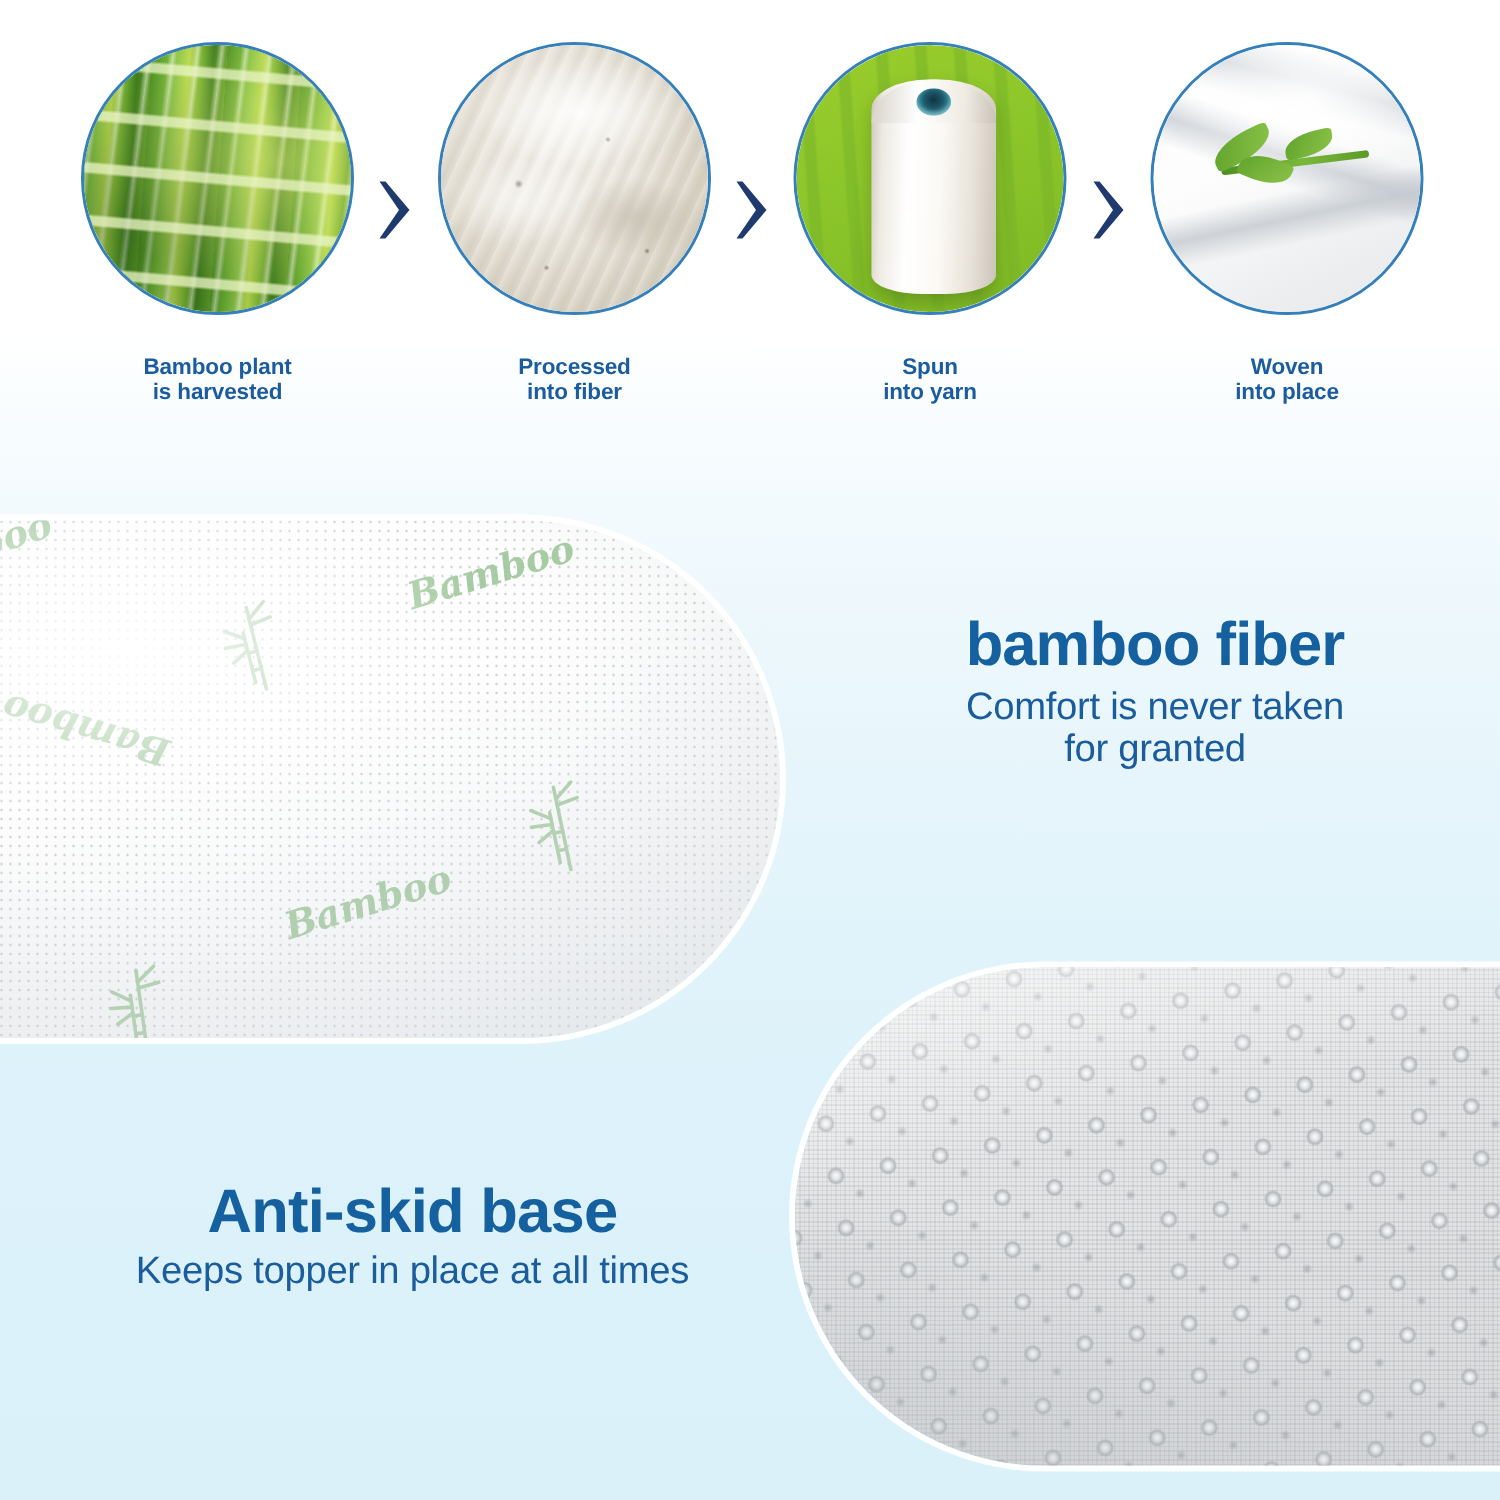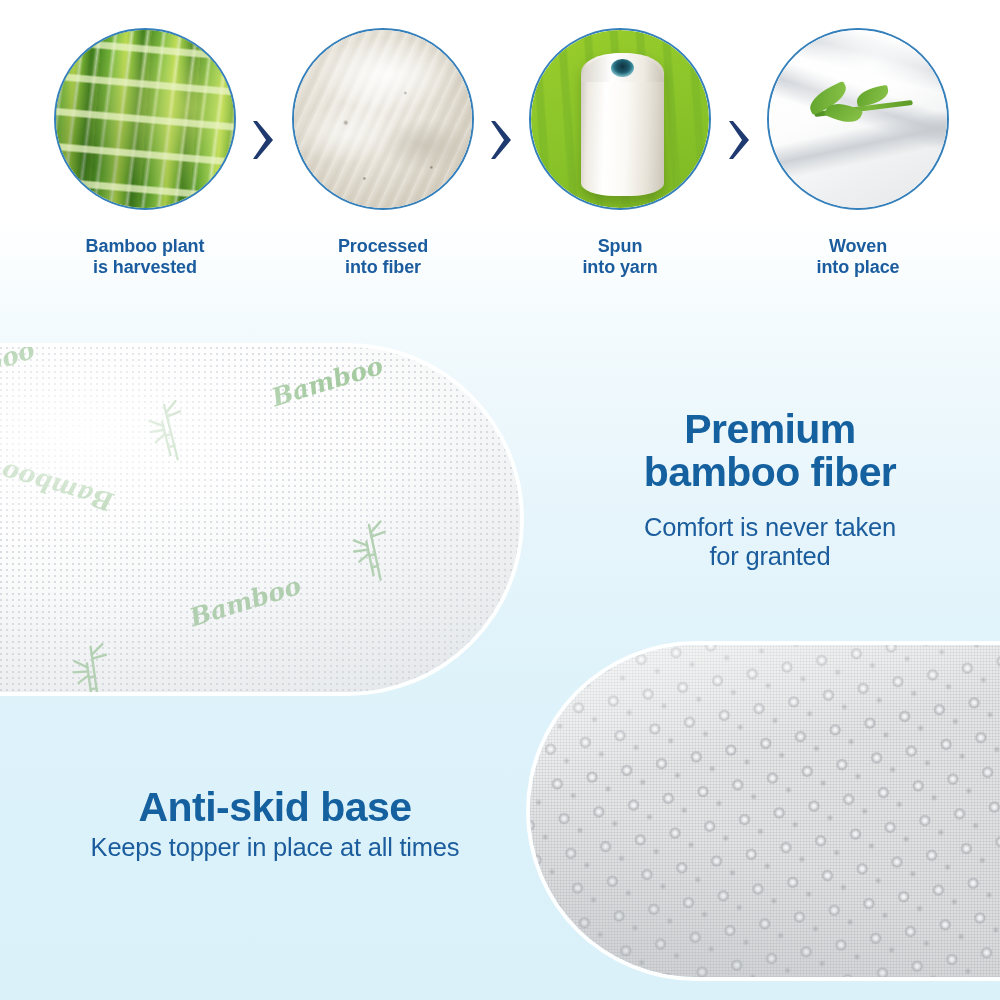--- a/index.html
+++ b/index.html
@@ -215,21 +215,21 @@
     color: #1f3a6e;
   }
   .chev-1 { left: 252px; }
   .chev-2 { left: 490px; }
   .chev-3 { left: 728px; }
   .chevron svg { display: block; width: 100%; height: 100%; }
 
   
   .step-caption {
     margin-top: 26px;
-    font-size: 18px;
+    font-size: 15px;
     font-weight: bold;
     line-height: 1.16;
     color: #1b5c9e;
     letter-spacing: -0.1px;
   }
 
   
   .fabric-panel {
     position: absolute;
     left: -60px;
@@ -345,21 +345,21 @@
     text-align: center;
   }
   .premium-title {
     font-size: 41px;
     font-weight: bold;
     line-height: 1.04;
     color: #15619f;
     letter-spacing: -0.6px;
   }
   .premium-sub {
-    margin-top: 20px;
+    margin-top: 6px;
     font-size: 25.5px;
     line-height: 1.13;
     color: #1a5c9c;
     letter-spacing: -0.2px;
   }
 
   .skid-block {
     position: absolute;
     left: 40px;
     top: 786px;
@@ -515,21 +515,20 @@
             <path d="M28 38 L17 44"></path>
         </g>
       </svg>
     </div>
 
     <div class="fabric-shade"></div>
   </div>
 
   <div class="premium-block">
     <div class="premium-title">
-      <div>Premium</div>
       <div>bamboo fiber</div>
     </div>
     <div class="premium-sub">
       <div>Comfort is never taken</div>
       <div>for granted</div>
     </div>
   </div>
 
   <div class="skid-panel">
     <div class="skid-weave"></div>

